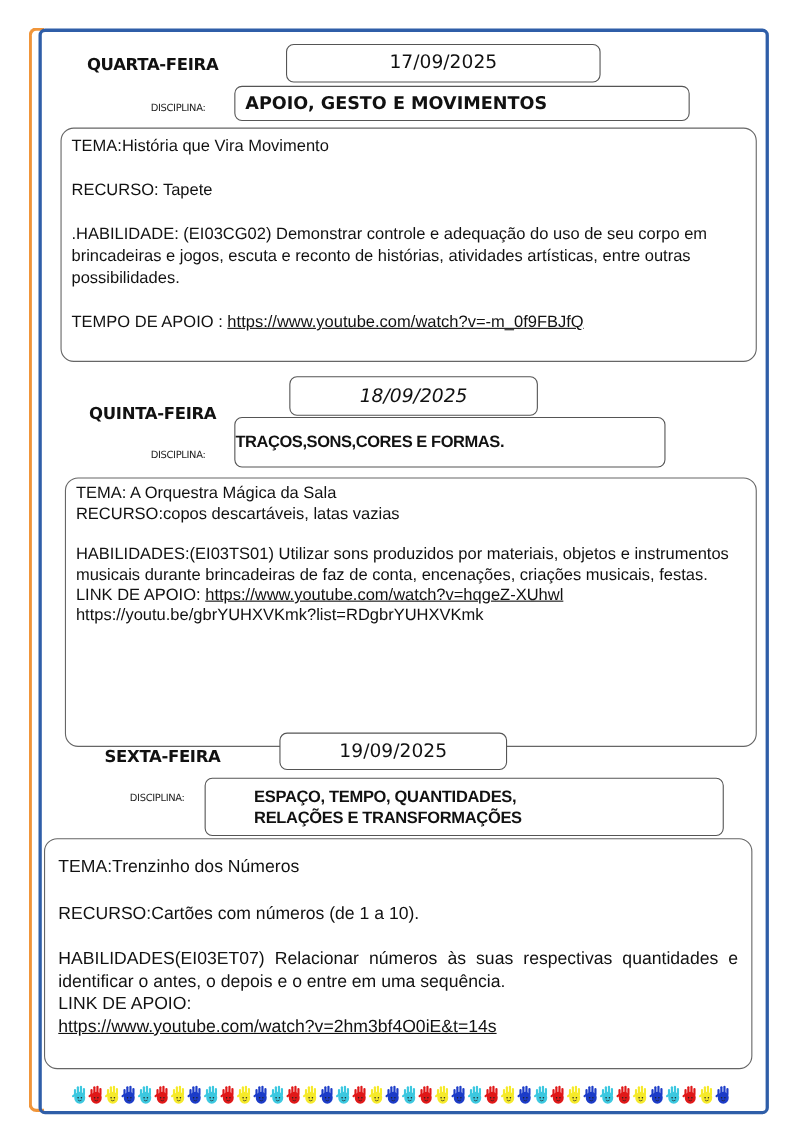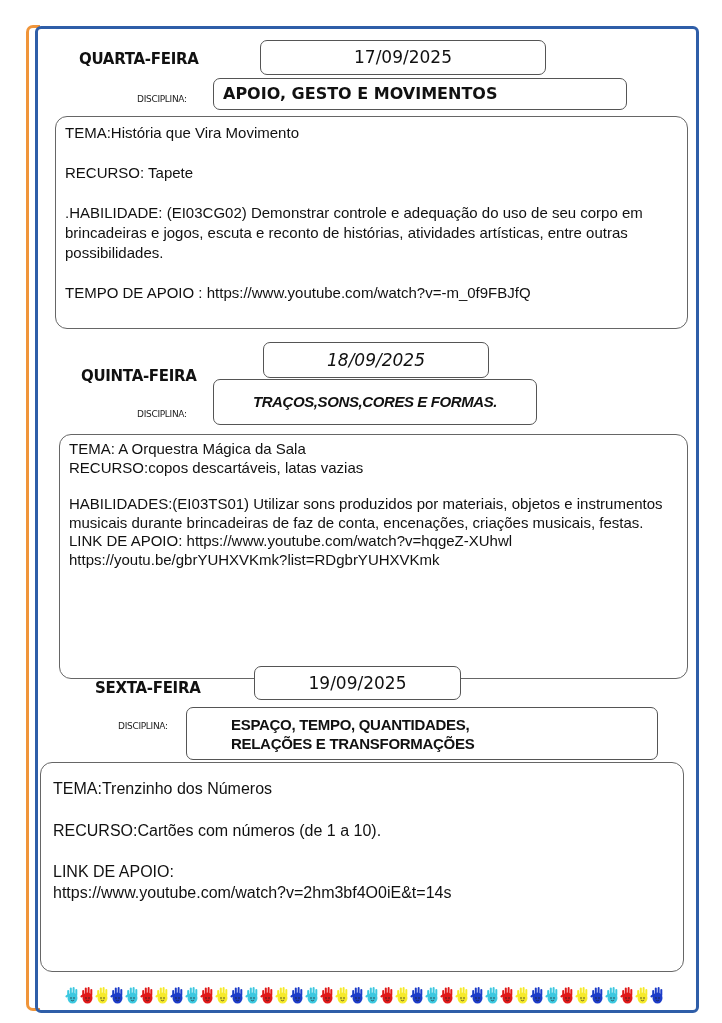--- a/index.html
+++ b/index.html
@@ -12,21 +12,21 @@
   .frame-blue { left:35px; top:26px; width:664px; height:987px;
      border:3px solid #2f5ea8; border-radius:6px; }
   .day { font-family:"DejaVu Sans", sans-serif; font-weight:bold; font-size:15px; color:#111; letter-spacing:-0.3px; }
   .disc-label { font-family:"DejaVu Sans", sans-serif; font-size:9px; color:#222; letter-spacing:-0.3px; }
   .pill { border:1.5px solid #555; border-radius:7px; background:#fff; }
   .date { font-family:"DejaVu Sans", sans-serif; font-size:17px; text-align:center; color:#111;margin-left:47px; }
   .disc { font-weight:bold; color:#111; }
   .box { border:1.5px solid #666; border-radius:12px; background:#fff; padding:6px 9px; font-size:15px; line-height:20px; }
   .box p { margin:0; }
   .gap { height:20px; }
-  a.link { color:#111; }
+  a.link { color:#111; text-decoration:underline; }
   .hands { left:65px; top:985px; width:600px; height:22px; display:flex; gap:0; }
 </style>
 </head>
 <body>
 
 <div class="abs frame-orange"></div>
 <div class="abs frame-blue"></div>
 
 <div class="abs day" style="left:79px;top:50px;">QUARTA-FEIRA</div>
 <div class="abs pill date" style="left:213px;top:40px;width:286px;height:35px;line-height:33px;">17/09/2025</div>
@@ -38,21 +38,21 @@
   <p>RECURSO: Tapete</p>
   <div class="gap"></div>
   <p>.HABILIDADE: (EI03CG02) Demonstrar controle e adequação do uso de seu corpo em brincadeiras e jogos, escuta e reconto de histórias, atividades artísticas, entre outras possibilidades.</p>
   <div class="gap"></div>
   <p><span>TEMPO DE APOIO : </span><a class="link">https://www.youtube.com/watch?v=-m_0f9FBJfQ</a></p>
 </div>
 
 <div class="abs pill date" style="left:216px;top:342px;width:226px;height:36px;line-height:34px;font-style:italic;">18/09/2025</div>
 <div class="abs day" style="left:81px;top:367px;">QUINTA-FEIRA</div>
 <div class="abs disc-label" style="left:137px;top:409px;">DISCIPLINA:</div>
-<div class="abs pill disc" style="left:213px;top:379px;width:324px;height:46px;line-height:44px;text-align:center;font-size:15px;letter-spacing:-0.4px;font-style:italic;">TRAÇOS,SONS,CORES E FORMAS.</div>
+<div class="abs pill disc" style="left:213px;top:379px;width:392px;height:46px;line-height:44px;font-size:15px;letter-spacing:-0.4px;">TRAÇOS,SONS,CORES E FORMAS.</div>
 <div class="abs box" style="left:59px;top:434px;width:629px;height:245px;line-height:18.5px;padding-top:5px;">
   <p>TEMA: A Orquestra Mágica da Sala</p>
   <p>RECURSO:copos descartáveis, latas vazias</p>
   <div style="height:18px"></div>
   <p>HABILIDADES:(EI03TS01) Utilizar sons produzidos por materiais, objetos e instrumentos musicais durante brincadeiras de faz de conta, encenações, criações musicais, festas.</p>
   <p><span> LINK DE APOIO: </span><a class="link">https://www.youtube.com/watch?v=hqgeZ-XUhwl</a></p>
   <p><a>https://youtu.be/gbrYUHXVKmk?list=RDgbrYUHXVKmk</a></p>
 </div>
 
 <div class="abs day" style="left:95px;top:679px;">SEXTA-FEIRA</div>
@@ -60,20 +60,21 @@
 <div class="abs disc-label" style="left:118px;top:721px;">DISCIPLINA:</div>
 <div class="abs pill disc" style="left:186px;top:707px;width:472px;height:53px;padding:7px 0 0 44px;font-size:15px;line-height:19px;letter-spacing:-0.3px;">
   <div>ESPAÇO, TEMPO, QUANTIDADES,</div>
   <div>RELAÇÕES E TRANSFORMAÇÕES</div>
 </div>
 <div class="abs box" style="left:40px;top:762px;width:644px;height:210px;padding:16px 12px;font-size:16px;line-height:20.5px;">
   <p>TEMA:Trenzinho  dos Números</p>
   <div class="gap" style="height:21px"></div>
   <p>RECURSO:Cartões com números (de 1 a 10).</p>
   <div class="gap" style="height:21px"></div>
+  <p style="text-align:justify;">HABILIDADES(EI03ET07)  Relacionar números às suas respectivas quantidades e identificar o antes, o depois e o entre em uma sequência.</p>
   <p>LINK DE APOIO:</p>
   <p><a class="link">https://www.youtube.com/watch?v=2hm3bf4O0iE&amp;t=14s</a></p>
 </div>
 
 <div class="abs hands" id="hands">
     <svg width="15" height="20" viewBox="0 0 15 20">
       <g fill="#3cc8e0">
         <ellipse cx="7.5" cy="13" rx="5" ry="5.5"></ellipse>
         <rect x="2.2" y="5" width="2" height="7" rx="1"></rect>
         <rect x="4.8" y="2.5" width="2" height="8" rx="1"></rect>

